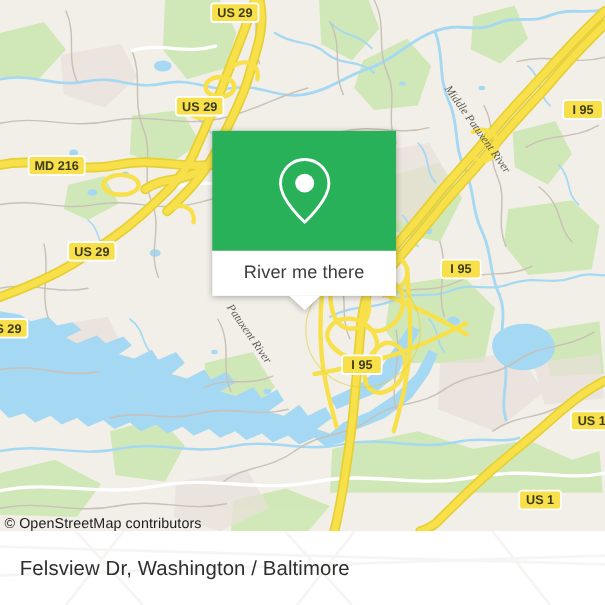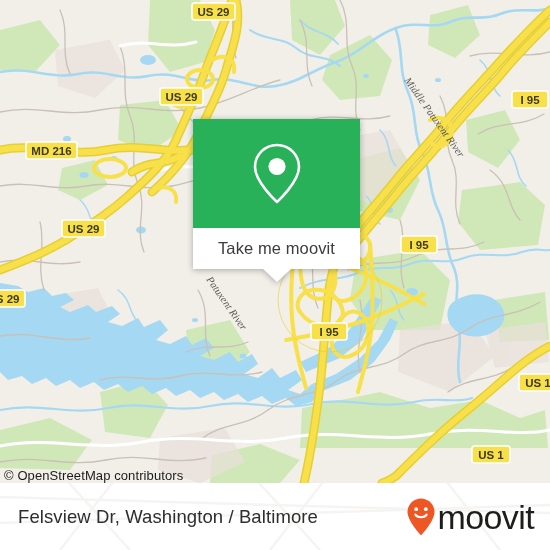--- a/index.html
+++ b/index.html
@@ -422,42 +422,33 @@
   <div id="attribution">© OpenStreetMap contributors</div>
 
   <div id="poi-card">
     <div id="poi-card-top">
       <svg width="52" height="64" viewBox="0 0 52 64">
         <path d="M26,3 C13.8,3 4,12.8 4,25 C4,40 26,60 26,60 C26,60 48,40 48,25 C48,12.8 38.2,3 26,3 Z" fill="none" stroke="#ffffff" stroke-width="2.6" stroke-linejoin="round"></path>
         <circle cx="26" cy="24.5" r="8.6" fill="#ffffff"></circle>
       </svg>
     </div>
     <div id="poi-card-bottom">
-      <span id="poi-card-label">Take me moovit</span>
+      <span id="poi-card-label">River me there</span>
       <div id="poi-card-pointer"></div>
     </div>
   </div>
 
   <div id="footer">
     <svg id="footer-watermark" viewBox="0 0 550 67">
       <g stroke="#e4e1dc" fill="none" stroke-width="2.5">
         <path d="M60,-10 L130,67"></path>
         <path d="M120,-10 L60,67"></path>
         <path d="M250,-10 L320,67"></path>
         <path d="M330,-10 L270,67"></path>
         <path d="M0,40 L550,22"></path>
         <path d="M0,14 L550,30"></path>
         <path d="M440,-10 L500,67"></path>
       </g>
     </svg>
     <div id="footer-title">Felsview Dr, Washington / Baltimore</div>
-    <div id="brand">
-      <svg width="30" height="40" viewBox="0 0 30 40">
-        <path d="M15,1.5 C7.5,1.5 1.5,7.5 1.5,15 C1.5,24 15,38.5 15,38.5 C15,38.5 28.5,24 28.5,15 C28.5,7.5 22.5,1.5 15,1.5 Z" fill="#ee5624"></path>
-        <circle cx="10.2" cy="12.2" r="1.9" fill="#ffffff"></circle>
-        <circle cx="19.8" cy="12.2" r="1.9" fill="#ffffff"></circle>
-        <path d="M9.3,17.6 C11.3,21.2 18.7,21.2 20.7,17.6" fill="none" stroke="#ffffff" stroke-width="2.1" stroke-linecap="round"></path>
-      </svg>
-      <span id="brand-wordmark">moovit</span>
-    </div>
   </div>
 
 </div>
 
 </body></html>

